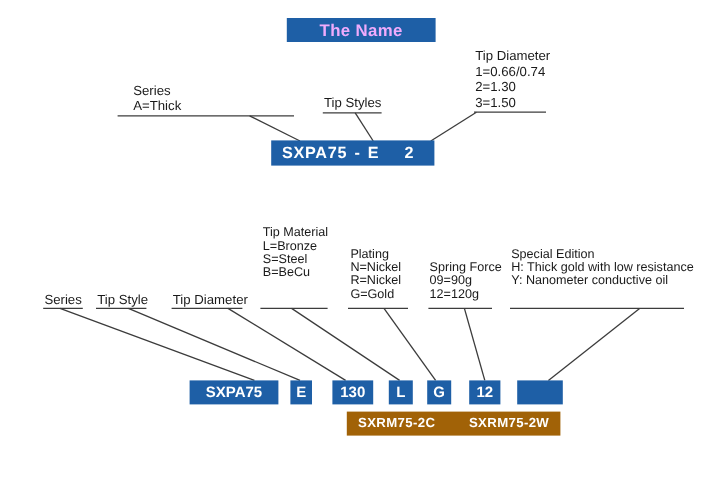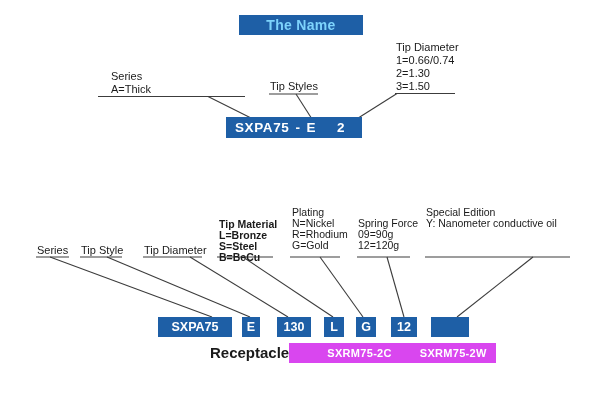--- a/index.html
+++ b/index.html
@@ -3,21 +3,21 @@
 <meta charset="utf-8">
 <style>
   html,body{margin:0;padding:0;background:#ffffff;}
   .stage{
     position:relative;width:603px;height:400px;background:#ffffff;
     font-family:"Liberation Sans", sans-serif;color:#1a1a1a;overflow:hidden;
   }
   svg.lines{position:absolute;left:0;top:0;width:603px;height:400px;}
   svg.lines line{stroke:#3c3c3c;stroke-width:1.1;}
   .banner{
-    position:absolute;background:#1E5FA6;color:#7dd3fc;font-weight:bold;
+    position:absolute;background:#1E5FA6;color:#f0abfc;font-weight:bold;
     display:flex;align-items:center;justify-content:center;font-size:14px;
     letter-spacing:.3px;
   }
   .txt{position:absolute;font-size:11px;line-height:13px;white-space:nowrap;}
   .blk{position:absolute;font-size:10.5px;line-height:11px;white-space:nowrap;}
   .codebox{
     position:absolute;left:226px;top:117px;width:136px;height:21px;
     background:#1E5FA6;color:#ffffff;font-weight:bold;font-size:13.5px;
     display:flex;align-items:center;letter-spacing:.6px;padding-left:9px;box-sizing:border-box;
   }
@@ -28,23 +28,23 @@
     font-size:8px;color:#222222;white-space:nowrap;
   }
   .obox{
     position:absolute;top:317px;height:20px;background:#1E5FA6;color:#ffffff;
     font-weight:bold;font-size:12.5px;display:flex;align-items:center;justify-content:center;
   }
   .receptacle-lbl{
     position:absolute;left:210px;top:344px;font-size:15px;font-weight:bold;white-space:nowrap;
   }
   .rbox{
-    position:absolute;left:289px;top:343px;width:178px;height:20px;background:#d946ef;
+    position:absolute;left:289px;top:343px;width:178px;height:20px;background:#a16207;
     color:#ffffff;font-size:11px;font-weight:600;display:flex;align-items:center;
-    justify-content:center;gap:28px;letter-spacing:.3px;padding-left:29px;
+    justify-content:center;gap:28px;letter-spacing:.3px;
   }
 </style>
 </head>
 <body>
 
 <div class="stage">
 
   <svg class="lines" viewBox="0 0 603 400">
 
     <line x1="98" y1="96.5" x2="245" y2="96.5"></line>
@@ -96,52 +96,52 @@
     <span class="seg">E</span>
     <span class="seg gap2">2</span>
   </div>
 
 
 
   <div class="txt" style="left:37px;top:244px;">Series</div>
   <div class="txt" style="left:81px;top:244px;">Tip Style</div>
   <div class="txt" style="left:144px;top:244px;">Tip Diameter</div>
 
-  <div class="blk" style="left:219px;top:219px;font-weight:bold;">
+  <div class="blk" style="left:219px;top:189px;">
     <div>Tip Material</div>
     <div>L=Bronze</div>
     <div>S=Steel</div>
     <div>B=BeCu</div>
   </div>
 
   <div class="blk" style="left:292px;top:207px;">
     <div>Plating</div>
     <div>N=Nickel</div>
-    <div>R=Rhodium</div>
+    <div>R=Nickel</div>
     <div>G=Gold</div>
   </div>
 
   <div class="blk" style="left:358px;top:218px;">
     <div>Spring Force</div>
     <div>09=90g</div>
     <div>12=120g</div>
   </div>
 
   <div class="blk" style="left:426px;top:207px;">
     <div>Special Edition</div>
+    <div>H: Thick gold with low resistance</div>
     <div>Y: Nanometer conductive oil</div>
   </div>
 
   <div class="obox" style="left:158px;width:74px;">SXPA75</div>
   <div class="obox" style="left:242px;width:18px;">E</div>
   <div class="obox" style="left:277px;width:34px;">130</div>
   <div class="obox" style="left:324px;width:20px;">L</div>
   <div class="obox" style="left:356px;width:20px;">G</div>
   <div class="obox" style="left:391px;width:26px;">12</div>
   <div class="obox" style="left:431px;width:38px;"></div>
 
-  <div class="receptacle-lbl">Receptacle</div>
   <div class="rbox">
     <span>SXRM75-2C</span>
     <span>SXRM75-2W</span>
   </div>
 
 </div>
 
 </body></html>

